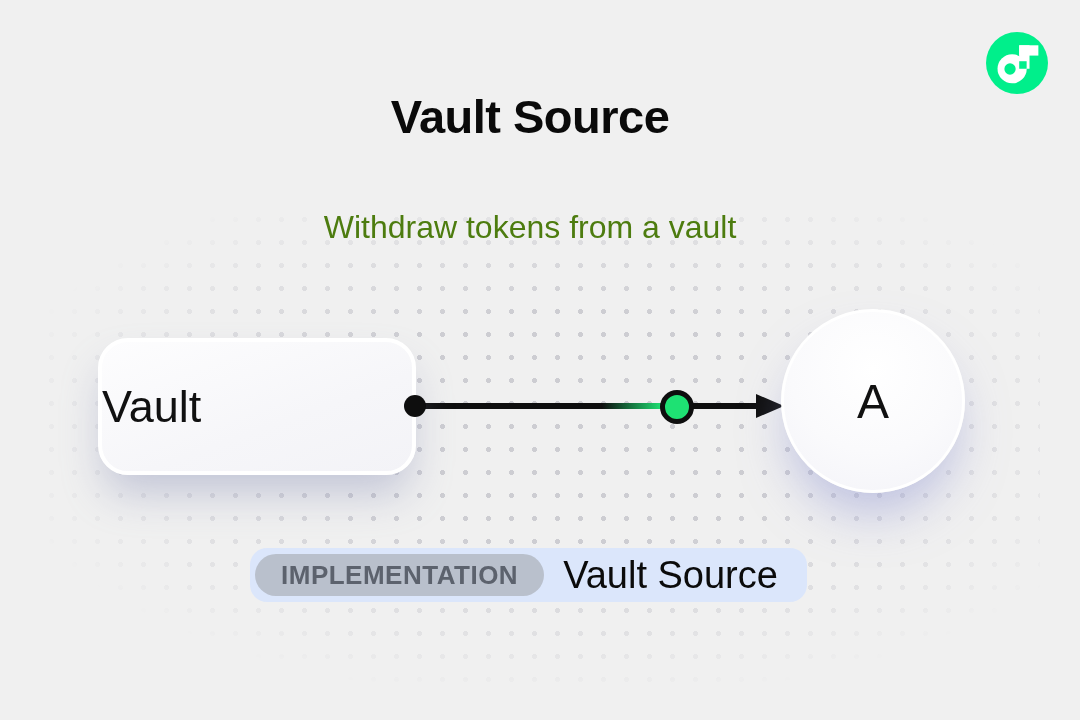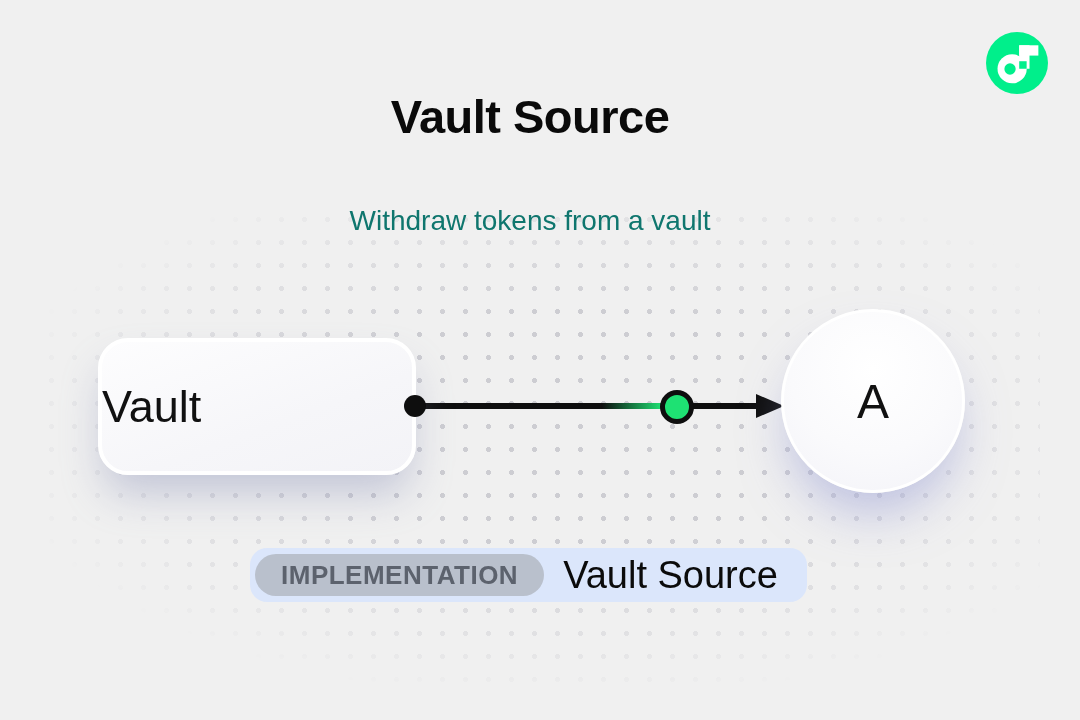--- a/index.html
+++ b/index.html
@@ -44,24 +44,24 @@
     letter-spacing: -0.5px;
     color: #0a0a0a;
     z-index: 2;
   }
   .page-subtitle {
     position: absolute;
     top: 178px;
     left: 0;
     width: 100%;
     text-align: center;
-    font-size: 28px;
+    font-size: 32px;
     line-height: 1.1;
     font-weight: 400;
-    color: #0f766e;
+    color: #4d7c0f;
     z-index: 2;
   }
 
   .flow-logo {
     position: absolute;
     left: 986px;
     top: 32px;
     width: 62px;
     height: 62px;
     z-index: 2;

